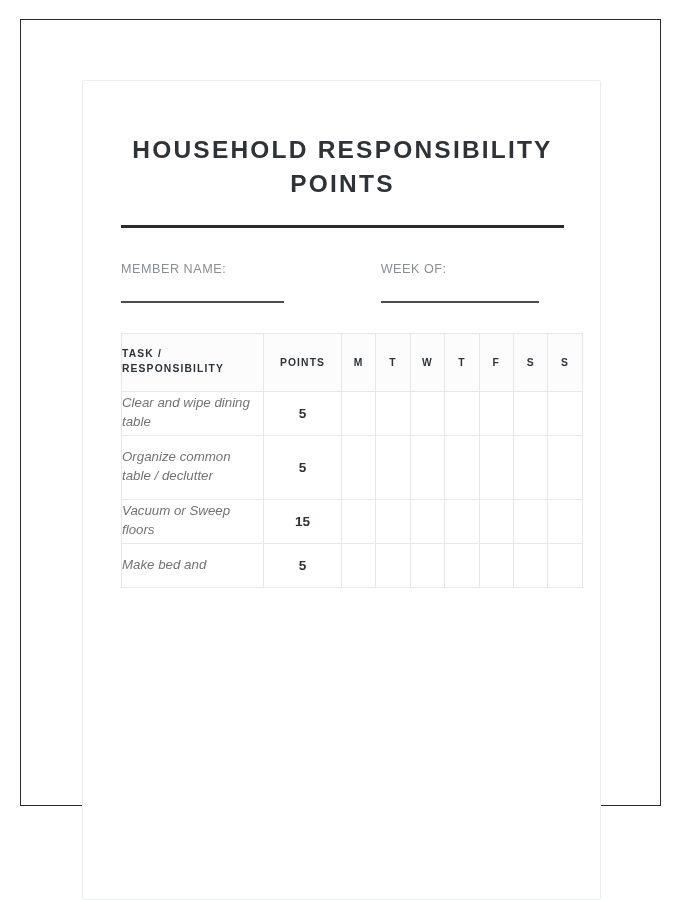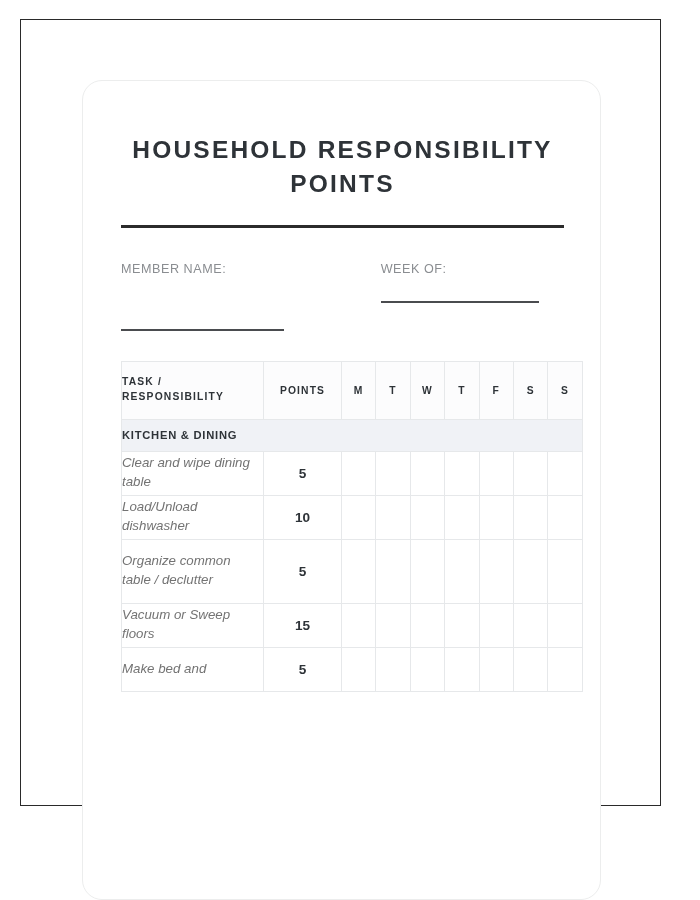--- a/index.html
+++ b/index.html
@@ -29,21 +29,21 @@
 
   
   #doc-card {
     position: absolute;
     left: 82px;
     top: 80px;
     width: 519px;
     height: 820px;
     background: #ffffff;
     border: 1px solid #eceded;
-    border-radius: 20px;
+    border-radius: 2px;
     box-sizing: border-box;
     overflow: hidden;
   }
 
   .card-inner {
     position: absolute;
     left: 0;
     top: 0;
     width: 519px;
     padding: 0;
@@ -70,21 +70,21 @@
 
   
   #meta-row {
     margin: 35px 38px 0 38px;
     display: flex;
   }
   .meta-field {
     display: flex;
     flex-direction: column;
   }
-  .meta-field.member { width: 244px; gap: 28px; }
+  .meta-field.member { width: 244px; }
   .meta-field.week { width: 200px; margin-left: 36px; }
   .meta-label {
     font-size: 12.6px;
     color: #8a8d91;
     letter-spacing: 0.55px;
     line-height: 1;
     padding-bottom: 2px;
   }
   .meta-line {
     margin-top: 24px;
@@ -202,45 +202,31 @@
           <th>M</th>
           <th>T</th>
           <th>W</th>
           <th>T</th>
           <th>F</th>
           <th>S</th>
           <th>S</th>
         </tr>
       </thead>
       <tbody id="table-body">
-          <tr class="section-row">
-            <td colspan="9">KITCHEN &amp; DINING</td>
-          </tr>
           <tr class="task-row h2">
             <td class="task-cell">Clear and wipe dining table</td>
             <td class="points-cell">5</td>
             <td class="day-cell"></td>
             <td class="day-cell"></td>
             <td class="day-cell"></td>
             <td class="day-cell"></td>
             <td class="day-cell"></td>
             <td class="day-cell"></td>
             <td class="day-cell"></td>
           </tr>
-          <tr class="task-row h2">
-            <td class="task-cell">Load/Unload dishwasher</td>
-            <td class="points-cell">10</td>
-            <td class="day-cell"></td>
-            <td class="day-cell"></td>
-            <td class="day-cell"></td>
-            <td class="day-cell"></td>
-            <td class="day-cell"></td>
-            <td class="day-cell"></td>
-            <td class="day-cell"></td>
-          </tr>
           <tr class="task-row h3">
             <td class="task-cell">Organize common table / declutter</td>
             <td class="points-cell">5</td>
             <td class="day-cell"></td>
             <td class="day-cell"></td>
             <td class="day-cell"></td>
             <td class="day-cell"></td>
             <td class="day-cell"></td>
             <td class="day-cell"></td>
             <td class="day-cell"></td>

